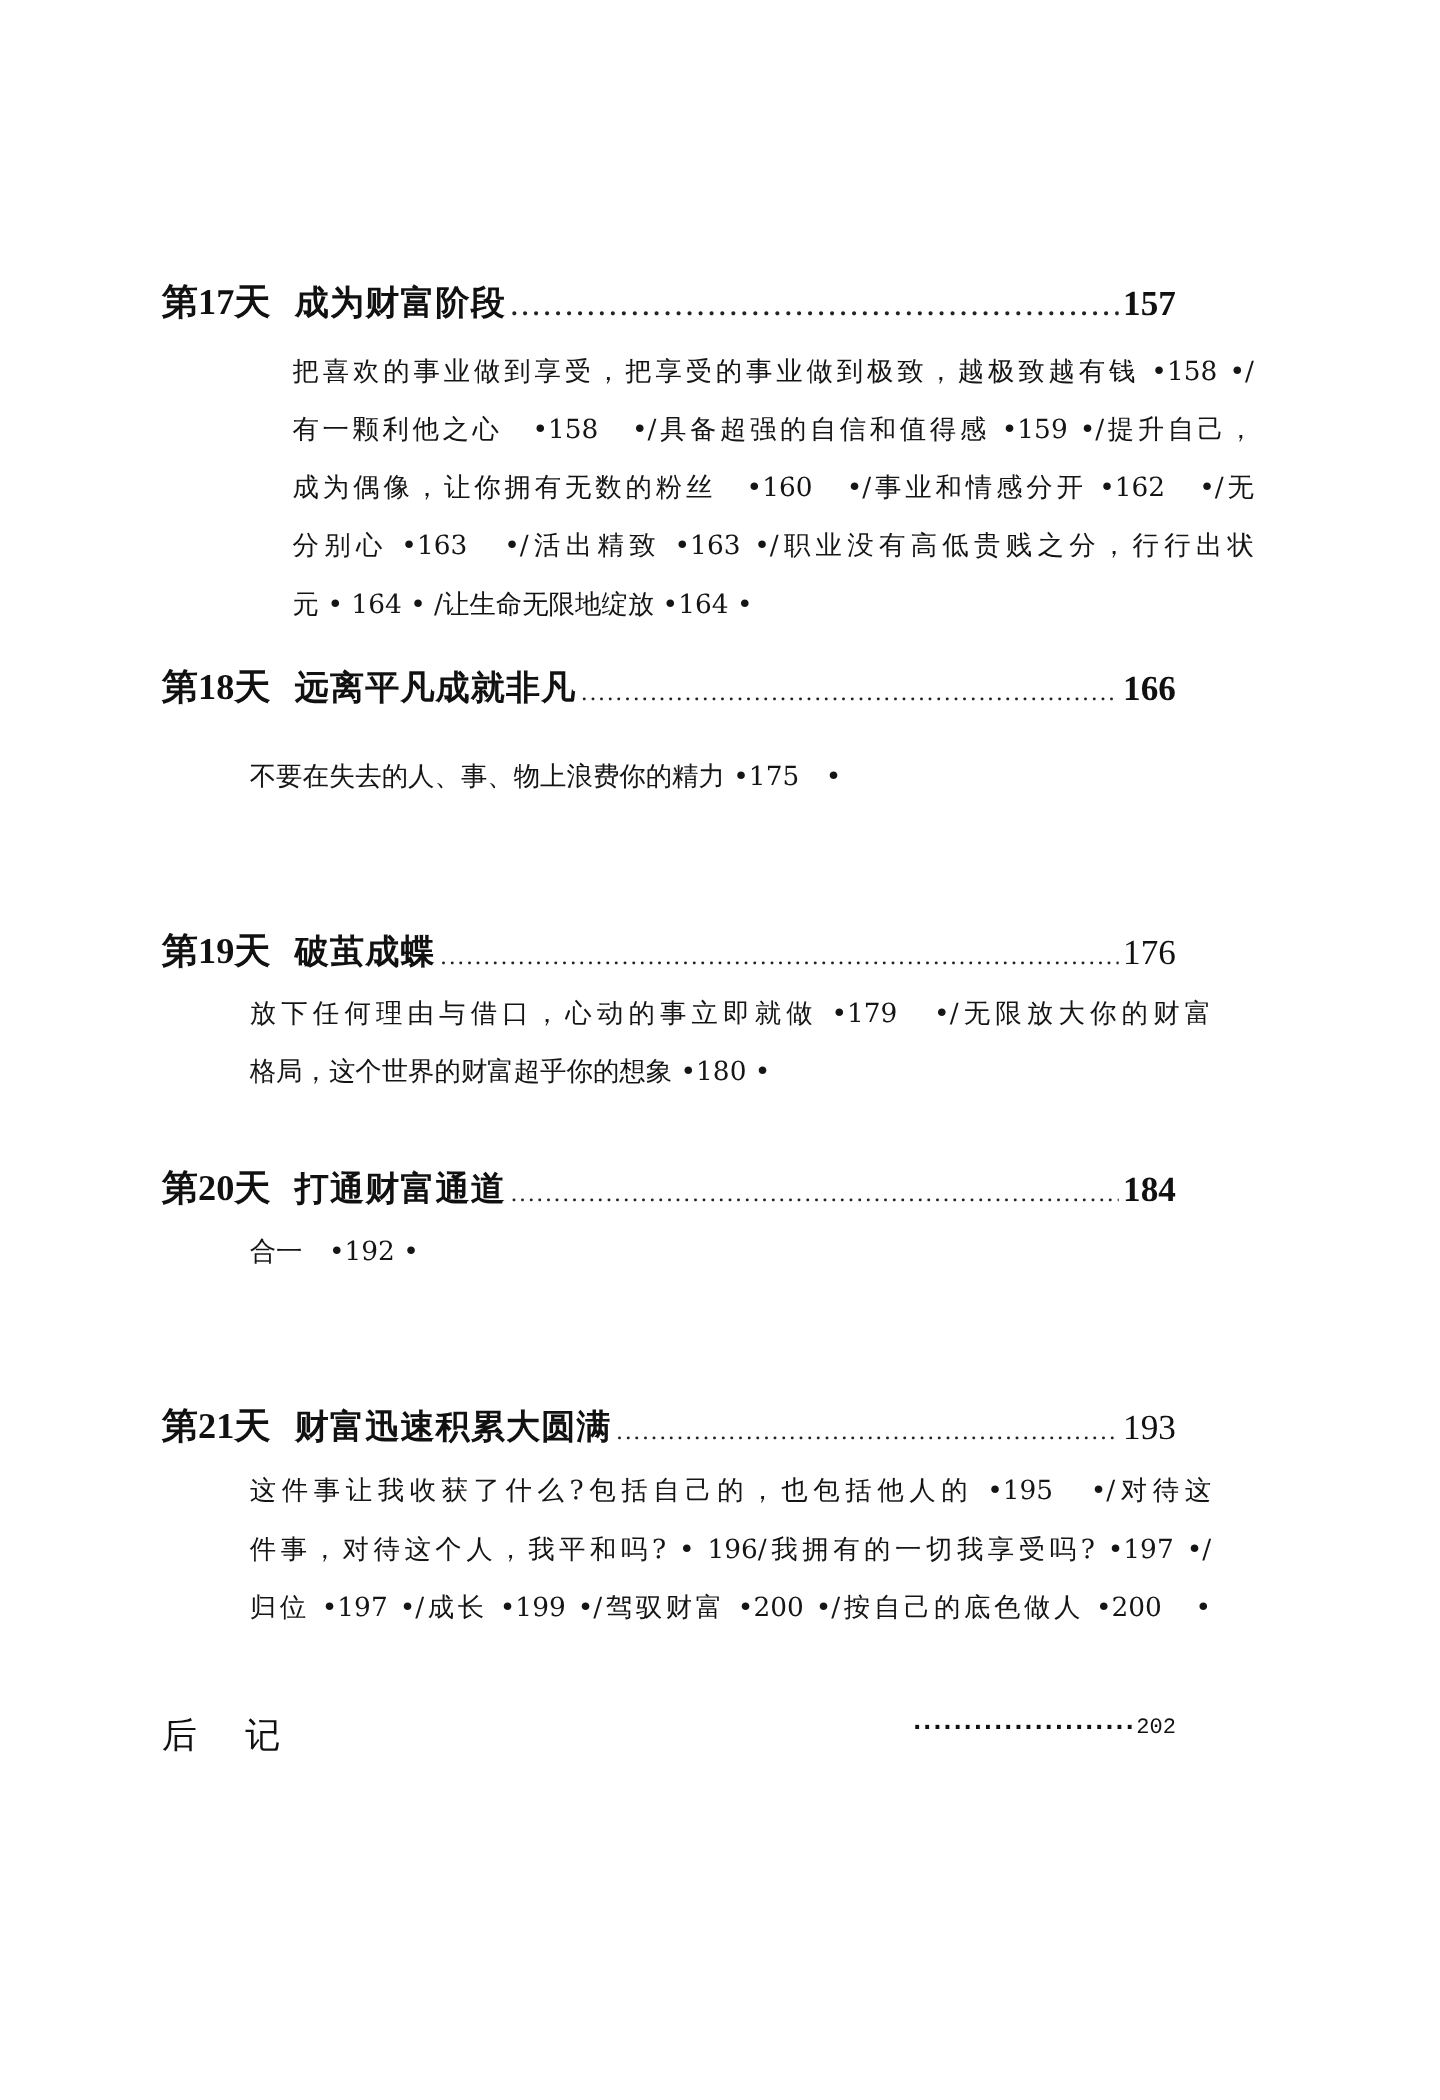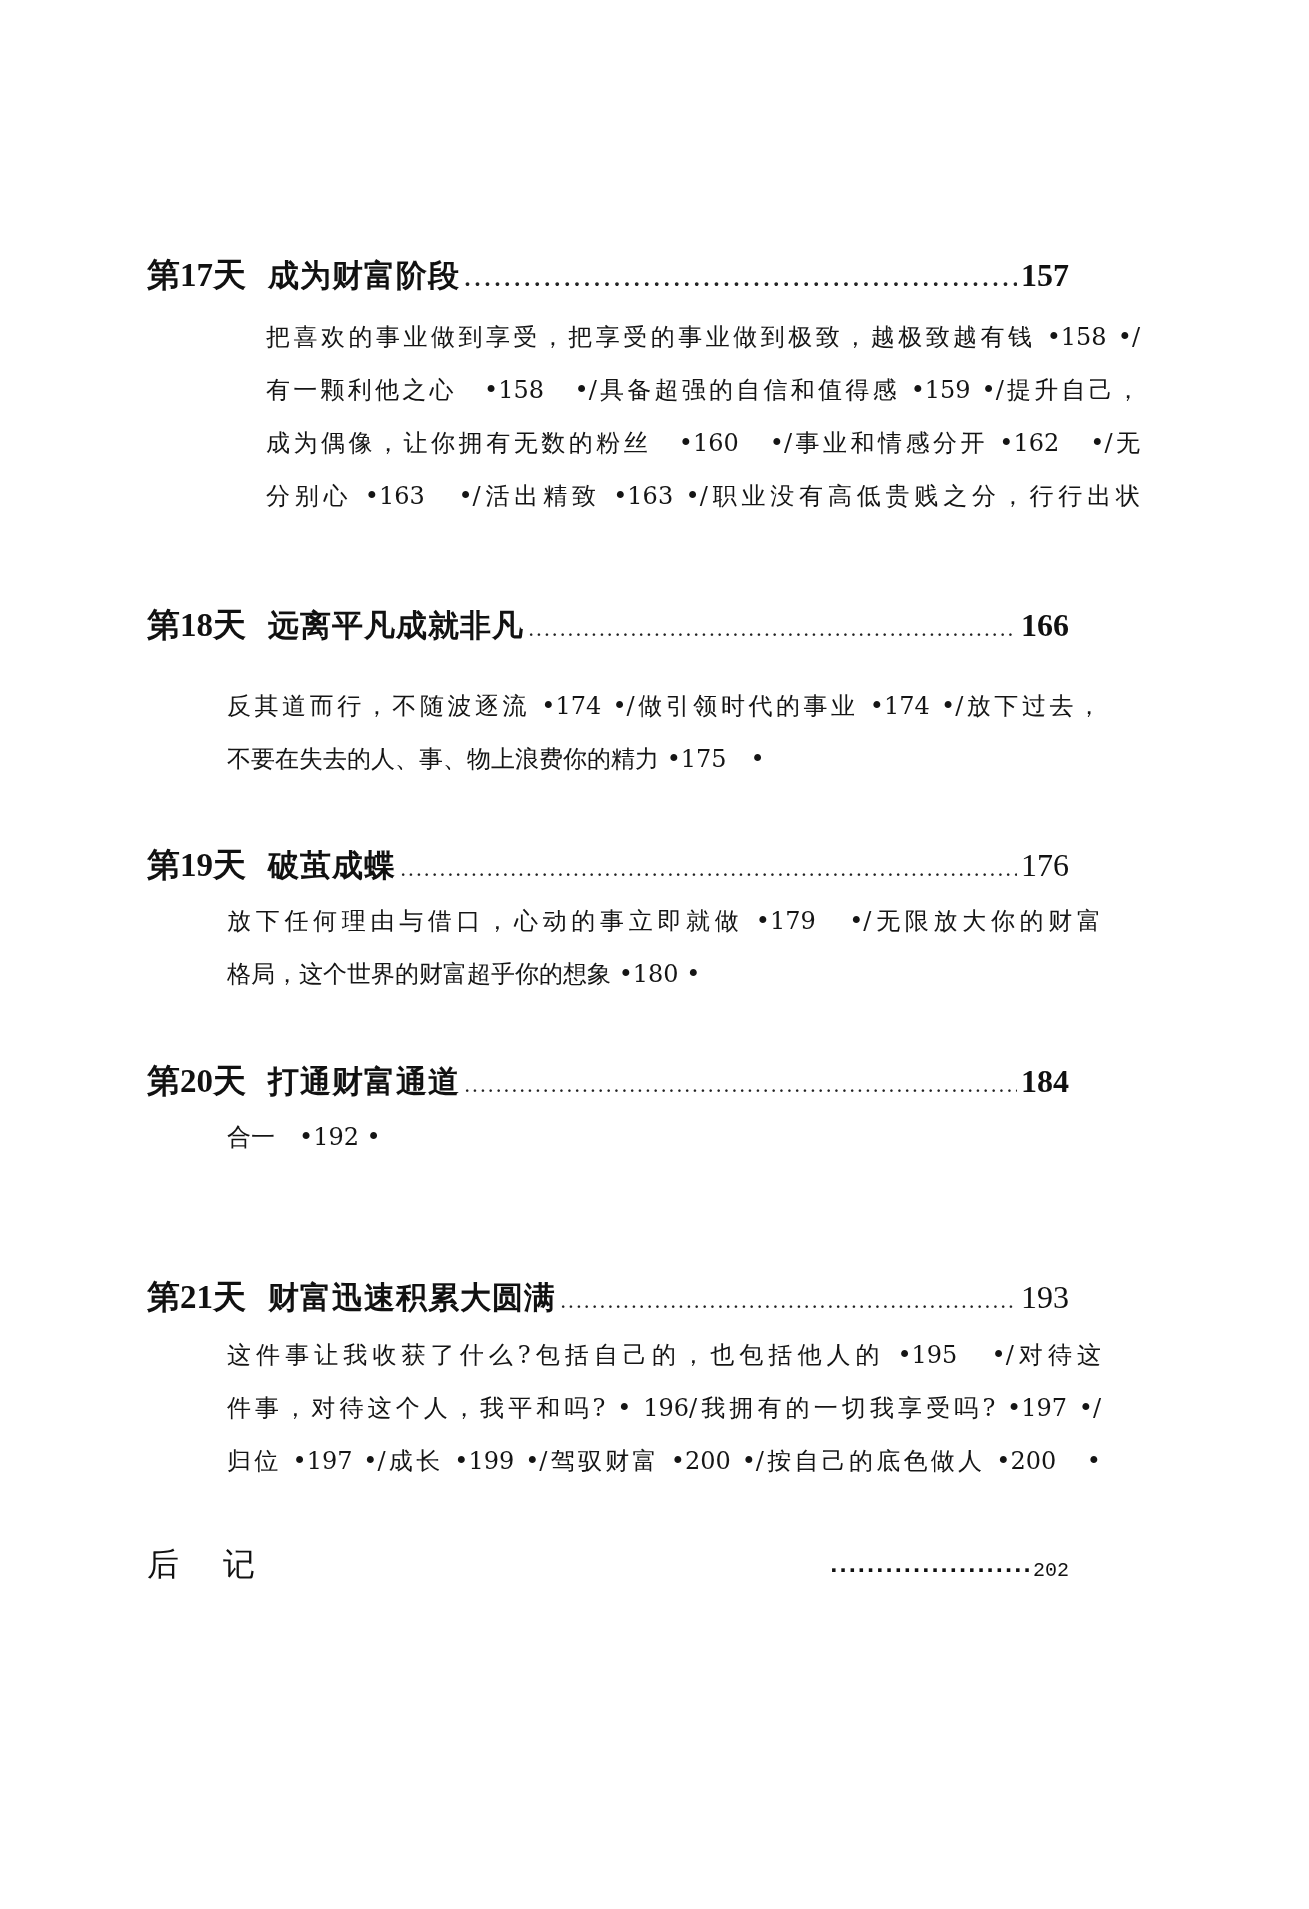--- a/index.html
+++ b/index.html
@@ -83,24 +83,24 @@
     .afterword {
       position: absolute;
       left: 147px;
       top: 1544px;
       width: 922px;
       height: 44px;
     }
     .afterword .aw-title {
       position: absolute;
       left: 0;
-      top: 0;
+      top: 16px;
       font-size: 32px;
       line-height: 40px;
-      font-family: Liberation Serif, serif;
+      font-family: Liberation Mono, monospace;
       letter-spacing: 0;
     }
     .afterword .aw-title span { display: inline-block; }
     .afterword .aw-title .gap { width: 44px; }
     .afterword .aw-leader {
       position: absolute;
       left: 683px;
       top: 6px;
       font-size: 20px;
       font-weight: bold;
@@ -127,30 +127,30 @@
     <span class="day">第17天</span>
     <span class="title">成为财富阶段</span>
     <span class="leader bold">..............................................................</span>
     <span class="page-num bold">157</span>
   </div>
   <div class="body-lines" style="top:322px;margin-left:39px;">
     <div class="body-line">把喜欢的事业做到享受，把享受的事业做到极致，越极致越有钱 •158 •/</div>
     <div class="body-line">有一颗利他之心　•158　•/具备超强的自信和值得感 •159 •/提升自己，</div>
     <div class="body-line">成为偶像，让你拥有无数的粉丝　•160　•/事业和情感分开 •162　•/无</div>
     <div class="body-line">分别心 •163　•/活出精致 •163 •/职业没有高低贵贱之分，行行出状</div>
+    <div class="body-line last">元 • 164 • /让生命无限地绽放 •164 •</div>
   </div>
 
   <div class="heading" style="top:604px;">
     <span class="day">第18天</span>
     <span class="title">远离平凡成就非凡</span>
     <span class="leader">..........................................................................</span>
     <span class="page-num bold">166</span>
   </div>
   <div class="body-lines" style="top:691px;">
-    <div class="body-line">反其道而行，不随波逐流 •174 •/做引领时代的事业 •174 •/放下过去，</div>
     <div class="body-line last">不要在失去的人、事、物上浪费你的精力 •175　•</div>
   </div>
 
   <div class="heading" style="top:844px;">
     <span class="day">第19天</span>
     <span class="title">破茧成蝶</span>
     <span class="leader">..........................................................................................</span>
     <span class="page-num">176</span>
   </div>
   <div class="body-lines" style="top:906px;">

